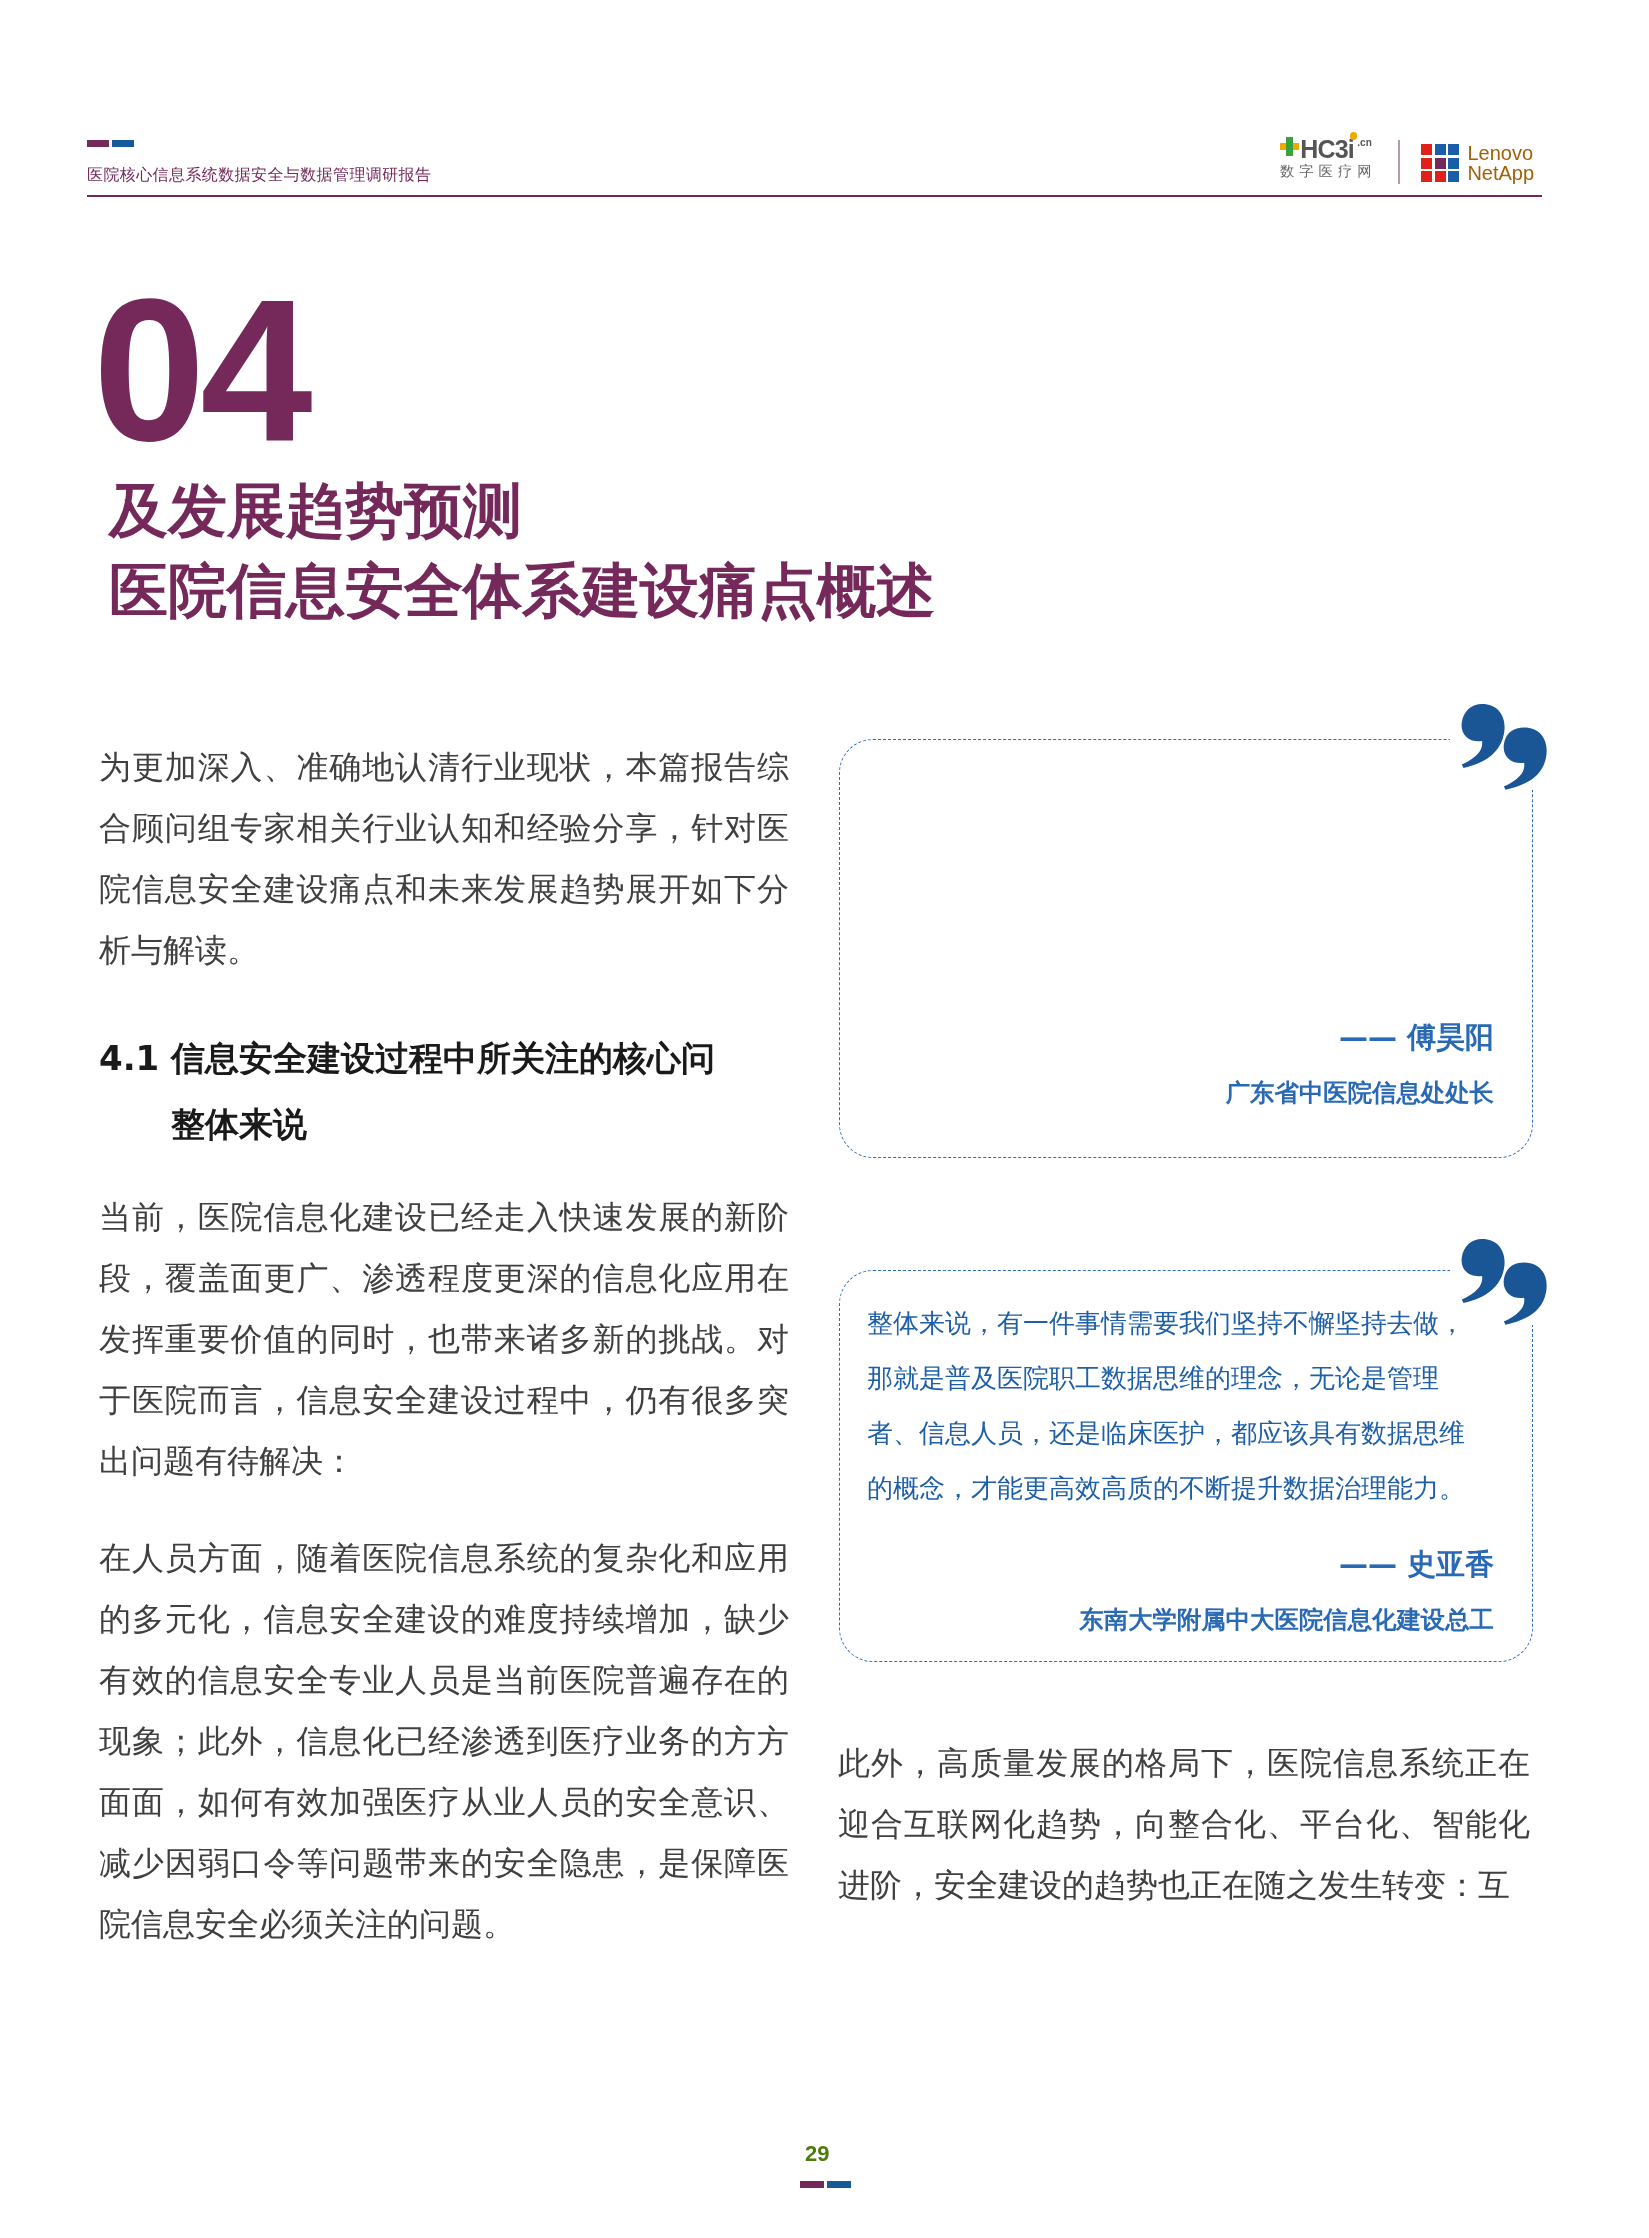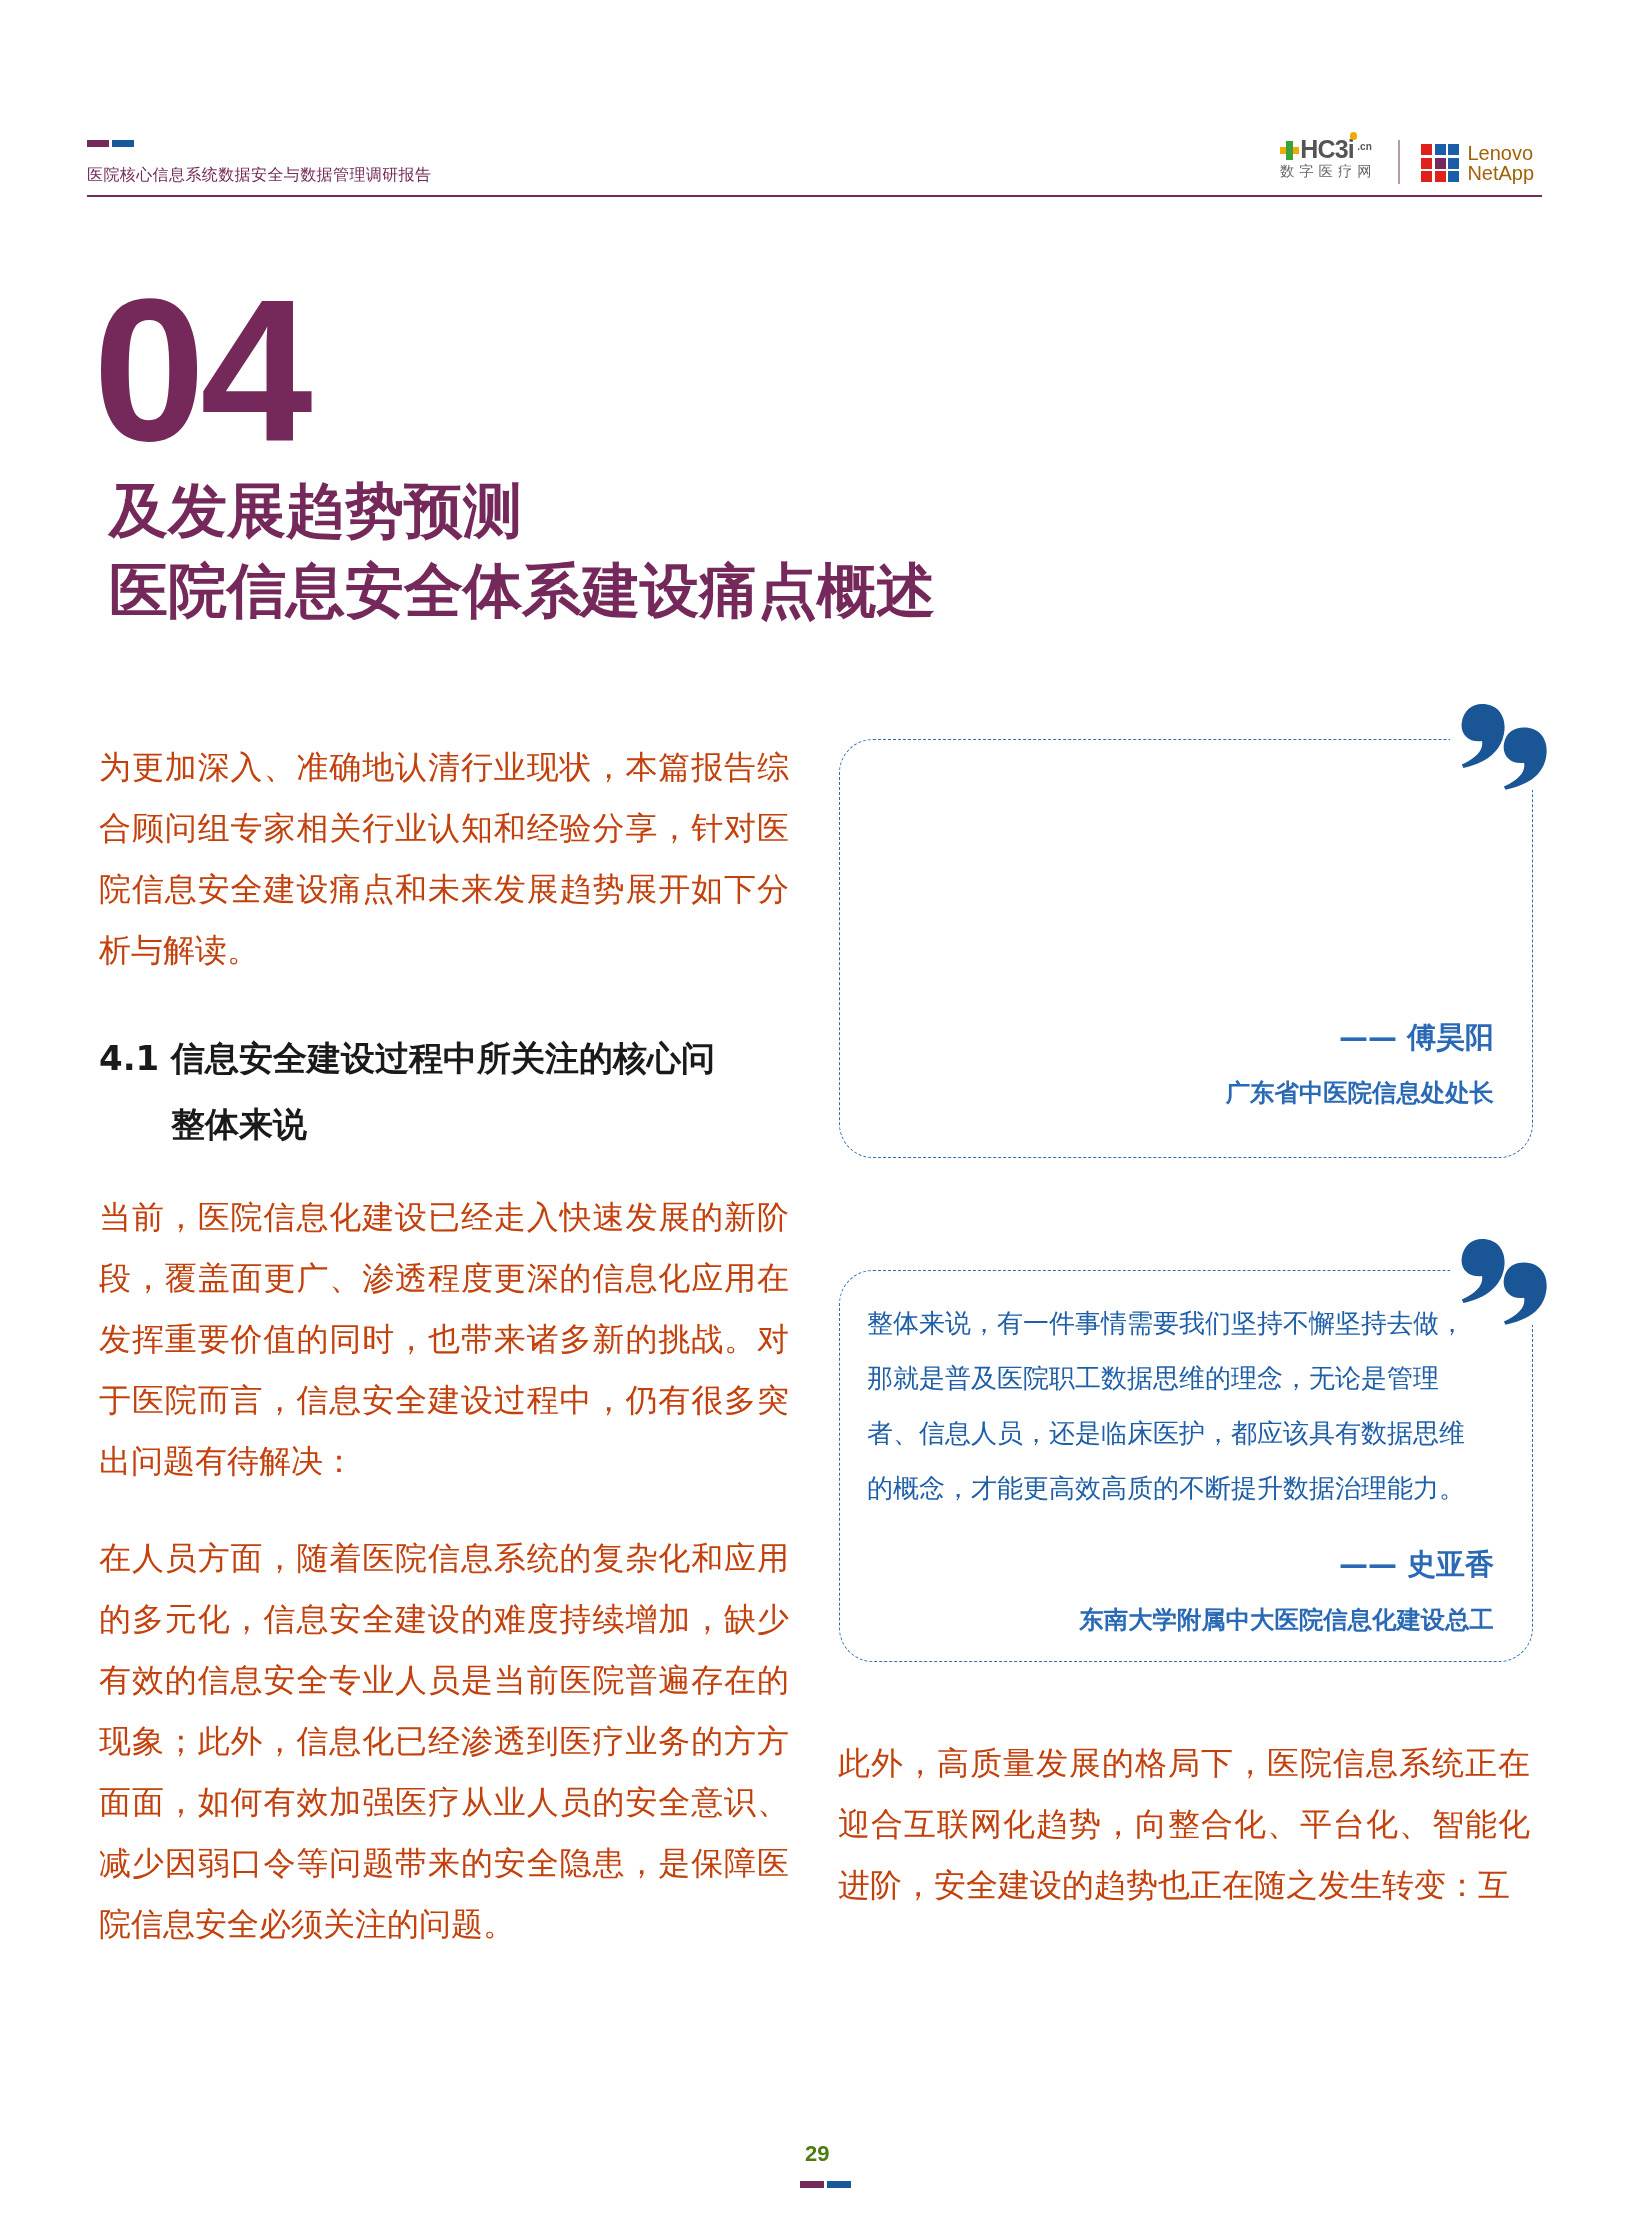--- a/index.html
+++ b/index.html
@@ -10,21 +10,21 @@
   .bar { width: 15px; height: 6.7px; }
   .bar.purple { background: #74295a; }
   .bar.blue { background: #175a9a; }
 
   #hdr-bars { left: 87px; top: 140px; }
   #hdr-bars .bar { width: 22px; height: 6.7px; }
   #hdr-title { position: absolute; left: 87px; top: 165px; font-size: 16px; color: #74295a; letter-spacing: 0.4px; }
   #hdr-line { position: absolute; left: 87px; top: 195px; width: 1455px; height: 1.7px; background: #74295a; }
 
   #logo-hc3i { position: absolute; left: 1280px; top: 137px; width: 108px; height: 47px; }
-  .hc3i-top { display: flex; align-items: flex-end; height: 25px; }
+  .hc3i-top { display: flex; align-items: flex-start; height: 25px; }
   .hc3i-cross { width: 18.5px; height: 18.5px; position: relative; margin-right: 1.7px; margin-bottom: 2.5px; }
   .hc3i-cross .h { position: absolute; left: 0; top: 5.9px; width: 18.5px; height: 6.7px; background: #f2a900; }
   .hc3i-cross .v { position: absolute; left: 5.9px; top: 0; width: 6.7px; height: 18.5px; background: #3aa23a; }
   .hc3i-text { font-family: "Liberation Sans", sans-serif; font-weight: bold; font-size: 25px; color: #555; line-height: 25px; letter-spacing: -0.8px; position: relative; }
   .hc3i-dot { position: absolute; right: -3.4px; top: -5px; width: 7.6px; height: 7.6px; border-radius: 50%; background: #f2a900; }
   .hc3i-cn { font-family: "Liberation Sans", sans-serif; font-weight: bold; font-size: 10px; color: #555; margin-left: 3.4px; margin-bottom: 10px; }
   .hc3i-sub { font-size: 14.3px; color: #666; letter-spacing: 5px; line-height: 18.5px; }
 
   #logo-divider { position: absolute; left: 1398px; top: 140px; width: 1.7px; height: 44px; background: #b79aac; }
 
@@ -32,21 +32,21 @@
   .grid9 { display: grid; grid-template-columns: repeat(3, 11px); grid-template-rows: repeat(3, 11px); gap: 2.5px; }
   .grid9 span { display: block; }
   .c-red { background: #e0201a; }
   .c-blue { background: #1a5eaa; }
   .c-pur { background: #74295a; }
   .lenovo-text { font-family: "Liberation Sans", sans-serif; font-size: 20px; color: #a16207; line-height: 20px; }
 
   #chapter-num { position: absolute; left: 93px; top: 278px; font-family: "Liberation Sans", sans-serif; font-weight: bold; font-size: 202px; line-height: 185px; color: #74295a; letter-spacing: -5px; }
   #chapter-title { position: absolute; left: 109px; top: 471px; font-weight: bold; font-size: 59px; line-height: 80px; color: #74295a; }
 
-  .body-text { position: absolute; font-size: 32px; line-height: 61px; color: #c2410c; text-align: justify; }
+  .body-text { position: absolute; font-size: 32px; line-height: 61px; color: #404040; text-align: justify; }
   #intro { left: 99px; top: 737px; width: 690px; }
   #sec-heading { position: absolute; left: 99px; top: 1025px; width: 699px; font-weight: bold; font-size: 34px; line-height: 66px; color: #1a1a1a; }
   #sec-heading .indent { padding-left: 72px; display: block; }
   #para1 { left: 99px; top: 1187px; width: 690px; }
   #para2 { left: 99px; top: 1528px; width: 690px; }
   #para3 { left: 838px; top: 1733px; width: 692px; }
 
   .quote-box { position: absolute; left: 839px; width: 694px; border: 1.7px dashed #2e6db4; border-radius: 34px; }
   #quote1 { top: 739px; height: 419px; }
   #quote2 { top: 1270px; height: 392px; }

